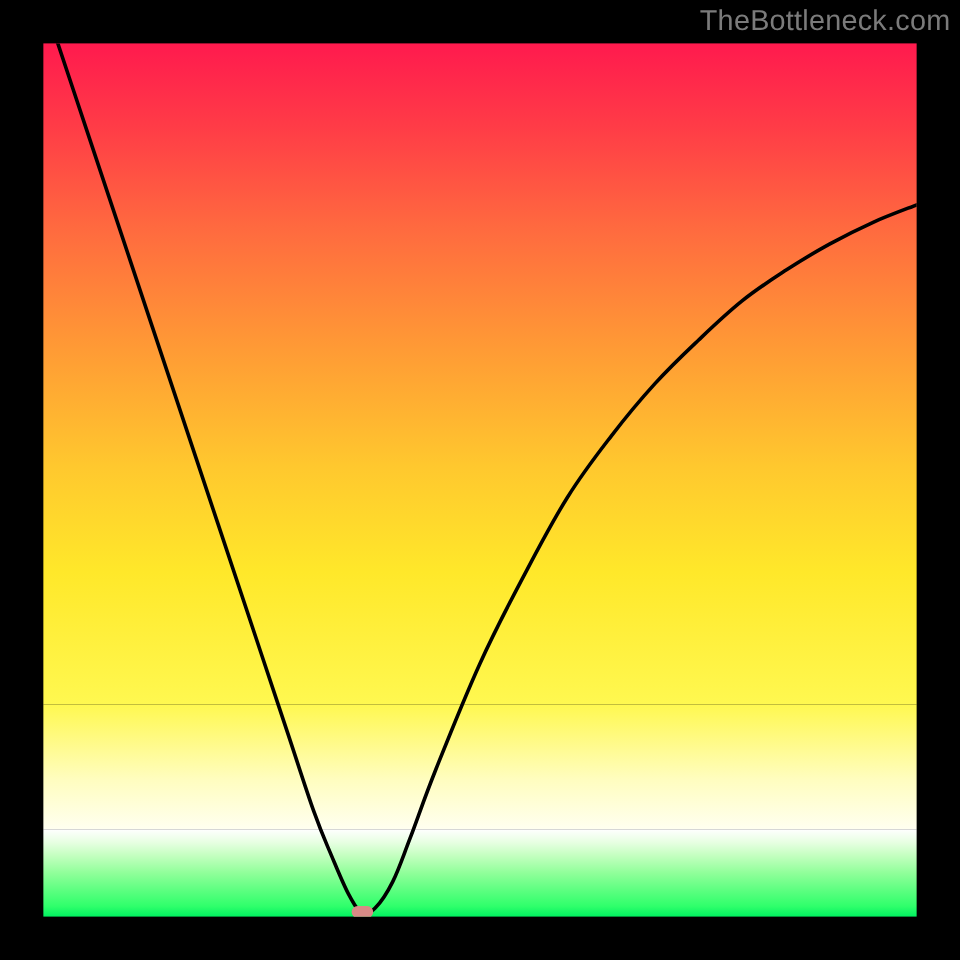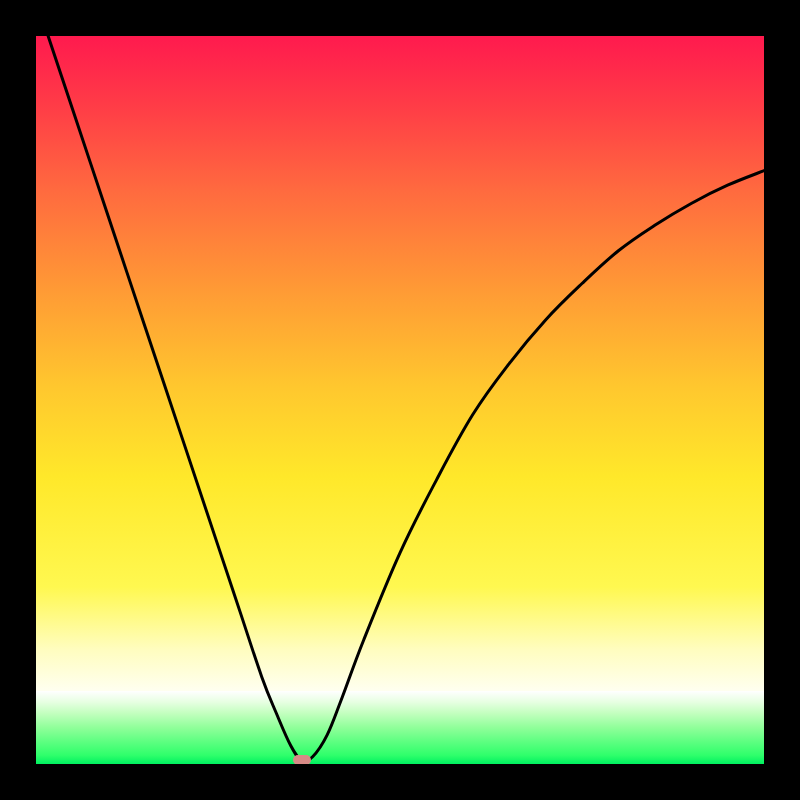--- a/index.html
+++ b/index.html
@@ -93,20 +93,21 @@
     font-size: 24px;
     color: #7b7b7b;
     letter-spacing: 0.2px;
     user-select: none;
   }
 </style>
 </head>
 <body>
 
 <div class="frame">
+  <div class="watermark">TheBottleneck.com</div>
   <div class="plot">
     <div class="gradient-top"></div>
     <div class="gradient-haze"></div>
     <div class="gradient-green"></div>
     <svg class="curve" viewBox="0 0 728 728" preserveAspectRatio="none">
       <path id="curve-path" fill="none" stroke="#000000" stroke-width="3" stroke-linecap="round" stroke-linejoin="round" d="M 0 -36.39999999999998 C 6.552 -16.74399999999999, 23.296 33.48799999999996, 36.4 72.79999999999995 C 49.504 112.11199999999995, 59.696 142.688, 72.8 182 C 85.904 221.312, 96.096 251.88799999999998, 109.2 291.2 C 122.304 330.512, 132.49599999999998 361.08799999999997, 145.6 400.4 C 158.704 439.712, 171.5168 478.1504, 182 509.6 C 192.4832 541.0496, 195.97760000000002 551.5328000000001, 203.84000000000003 575.12 C 211.70240000000004 598.7072, 219.12800000000001 622.2944, 225.68 640.64 C 232.232 658.9856, 234.9984 664.5912, 240.24 677.04 C 245.48160000000001 689.4888, 250.21359999999999 701.2823999999999, 254.79999999999998 709.8 C 259.3864 718.3176, 261.7888 722.3944, 265.71999999999997 724.36 C 269.65119999999996 726.3256, 272.05359999999996 725.3064, 276.64 720.72 C 281.2264 716.1336, 285.9584 709.3632, 291.2 698.88 C 296.4416 688.3968, 299.20799999999997 679.5152, 305.76 662.48 C 312.312 645.4448, 317.1168 630.448, 327.6 604.24 C 338.08320000000003 578.032, 350.896 545.7088, 364 516.88 C 377.104 488.0512, 387.29600000000005 468.9776, 400.40000000000003 444.08 C 413.504 419.1824, 423.696 399.5264, 436.8 378.56 C 449.904 357.5936, 460.096 344.63519999999994, 473.2 327.59999999999997 C 486.304 310.5648, 496.496 298.3344, 509.59999999999997 283.92 C 522.704 269.5056, 532.896 259.9688, 546 247.51999999999998 C 559.104 235.07119999999998, 569.2959999999999 225.2432, 582.4 214.76 C 595.504 204.27679999999998, 605.6959999999999 197.7976, 618.8 189.27999999999997 C 631.904 180.76239999999996, 642.096 174.64719999999994, 655.2 167.43999999999994 C 668.3040000000001 160.23279999999994, 678.496 155.1368, 691.6 149.24 C 704.7040000000001 143.34320000000002, 721.448 137.30080000000007, 728 134.68000000000006"></path>
     </svg>
     <div class="dot" id="marker-dot" style="left: 265.72px; top: 724.36px; background: rgb(215, 138, 134);"></div>
   </div>
 </div>

